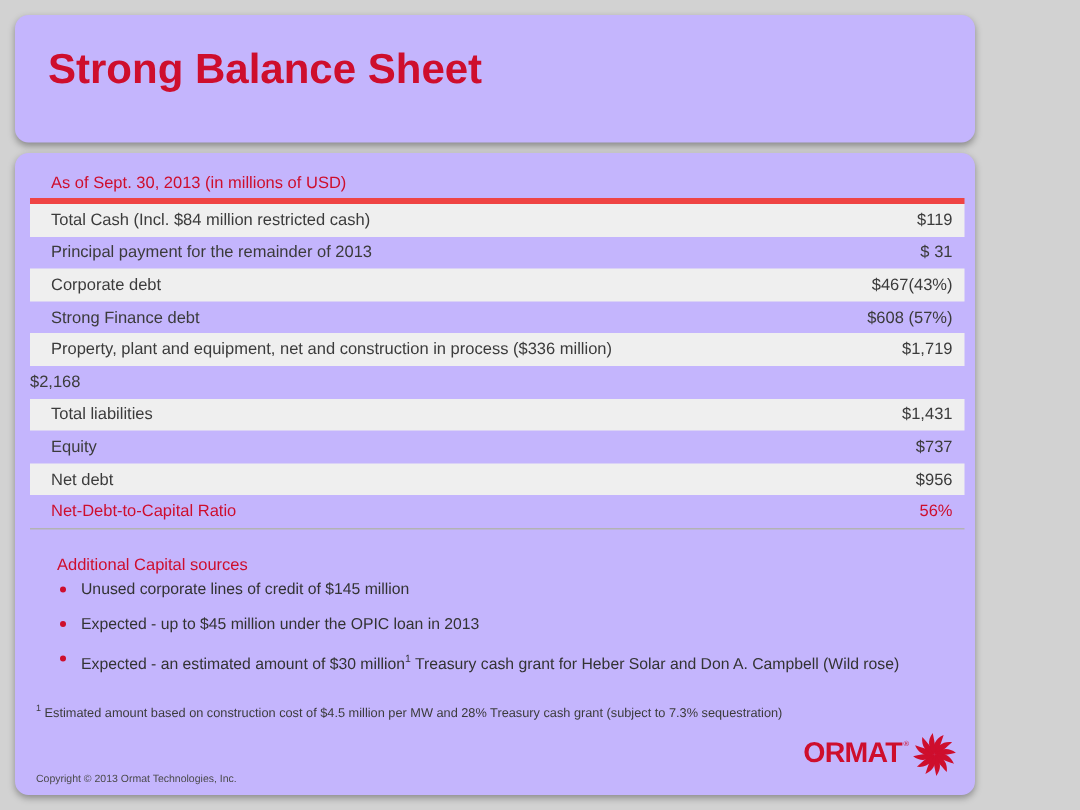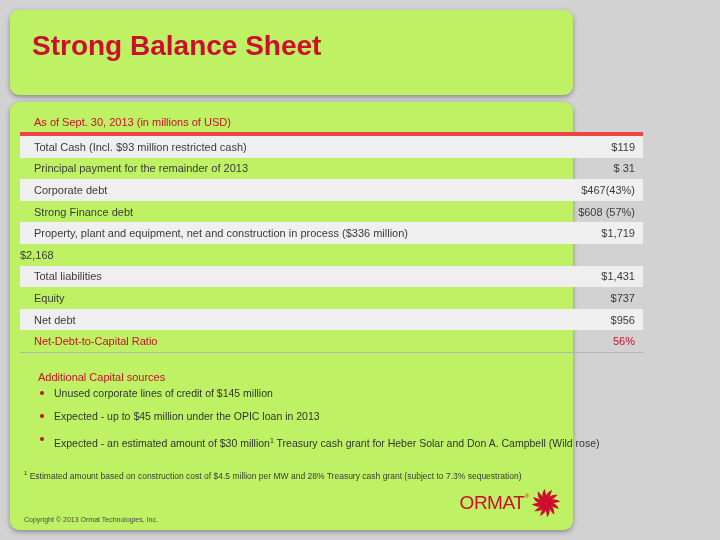--- a/index.html
+++ b/index.html
@@ -3,21 +3,21 @@
 <meta charset="utf-8">
 <style>
   html,body{margin:0;padding:0;}
   body{
     width:720px;height:540px;overflow:hidden;
     background:#d2d2d2;
     font-family:"Liberation Sans", sans-serif;
     position:relative;
   }
   .card{
-    position:absolute;left:10px;width:563px;background:#bef264;
+    position:absolute;left:10px;width:640px;background:#c4b5fd;
     border-radius:9px;box-shadow:0 2px 5px rgba(0,0,0,0.35);
   }
   .title-card{top:10px;height:85px;}
   .slide-title{
     position:absolute;left:22px;top:20px;margin:0;
     font-size:28px;font-weight:bold;color:#ce0e2d;letter-spacing:0px;
   }
   .content-card{top:102px;height:428px;}
 
   
@@ -66,40 +66,40 @@
     position:absolute;left:14px;bottom:7px;
     font-size:7px;color:#4a4a4a;
   }
 
   
   .logo{
     position:absolute;right:12px;bottom:12px;
     display:flex;align-items:center;
   }
   .logo-text{
-    color:#ce0e2d;font-weight:normal;font-size:19px;letter-spacing:-0.5px;
+    color:#ce0e2d;font-weight:bold;font-size:19px;letter-spacing:-0.5px;
     font-family:"Liberation Sans", sans-serif;
   }
   .logo-reg{color:#ce0e2d;font-size:5px;vertical-align:top;position:relative;top:-7px;left:1px;}
   .logo-svg{margin-left:3px;display:block;}
 </style>
 </head>
 <body>
 
 <div class="card title-card">
   <h1 class="slide-title">Strong Balance Sheet</h1>
 </div>
 
 <div class="card content-card">
 
   <div class="table-wrap">
     <div class="table-header">As of Sept. 30, 2013 (in millions of USD)</div>
     <div class="table-rows">
   <div class="t-row">
-    <span class="t-label">Total Cash (Incl. $93 million restricted cash)</span>
+    <span class="t-label">Total Cash (Incl. $84 million restricted cash)</span>
     <span class="t-value">$119</span>
   </div>
 
   <div class="t-row">
     <span class="t-label">Principal payment for the remainder of 2013</span>
     <span class="t-value">$ 31</span>
   </div>
 
   <div class="t-row">
     <span class="t-label">Corporate debt</span>

